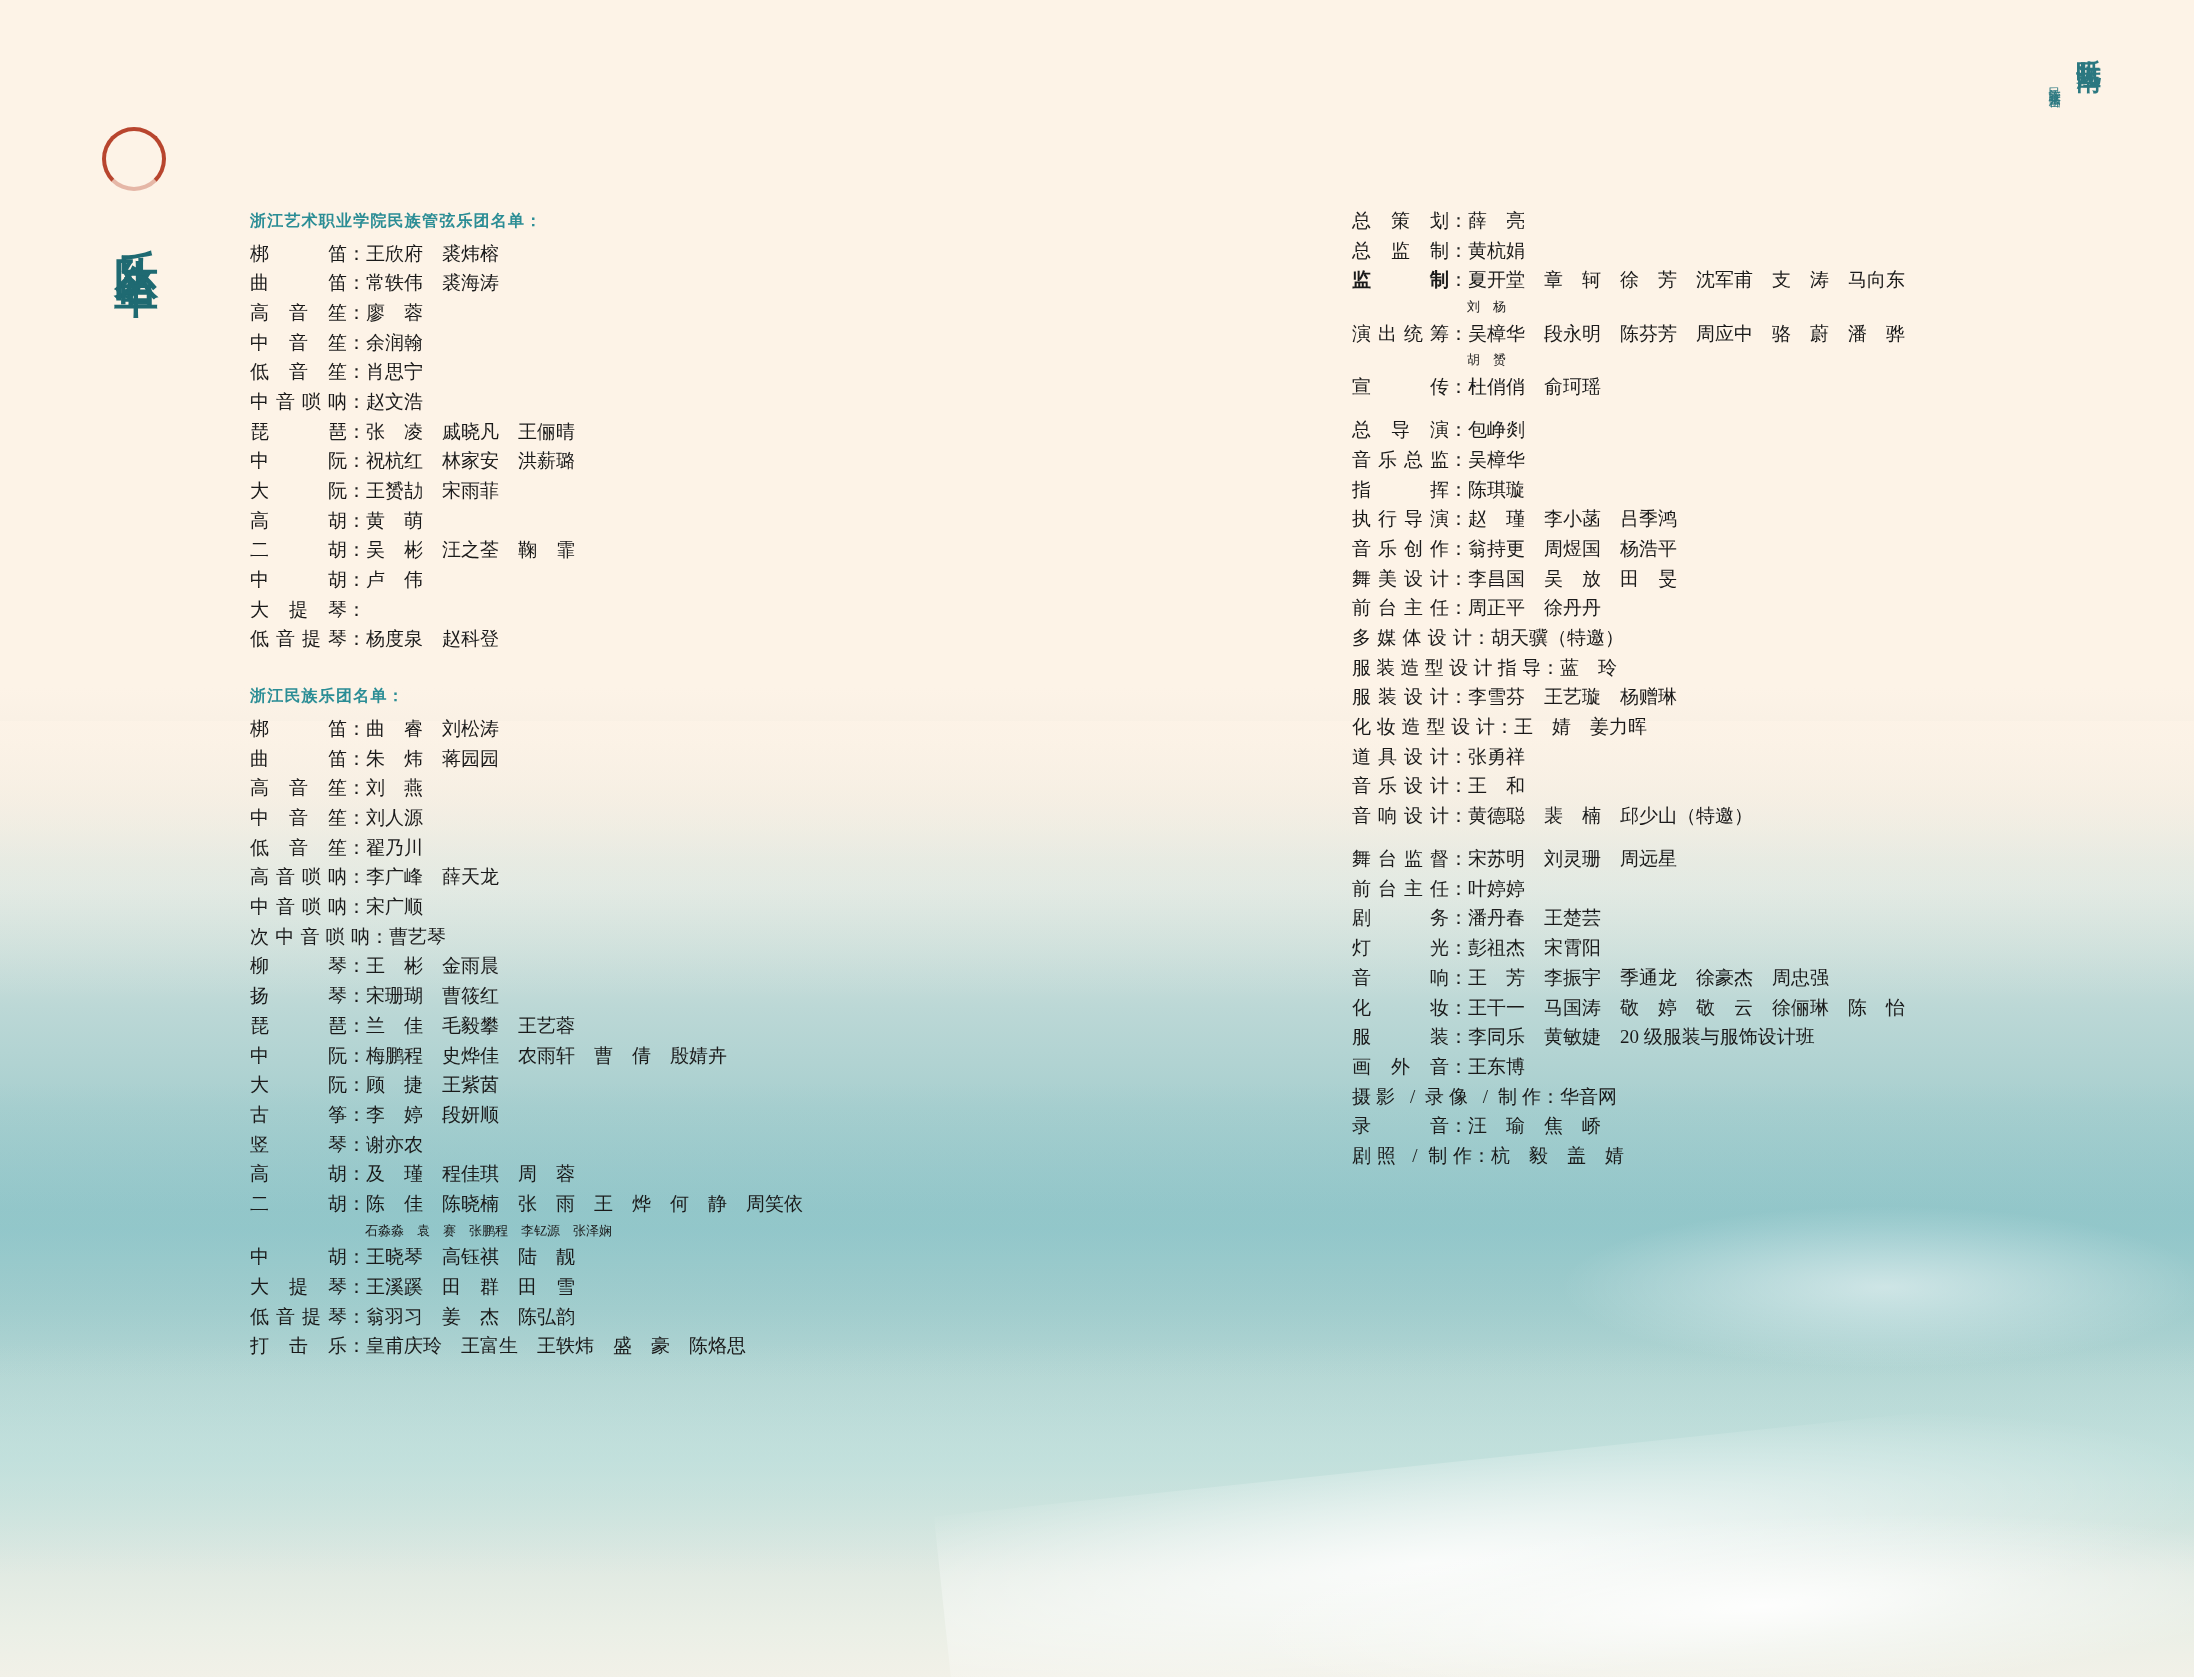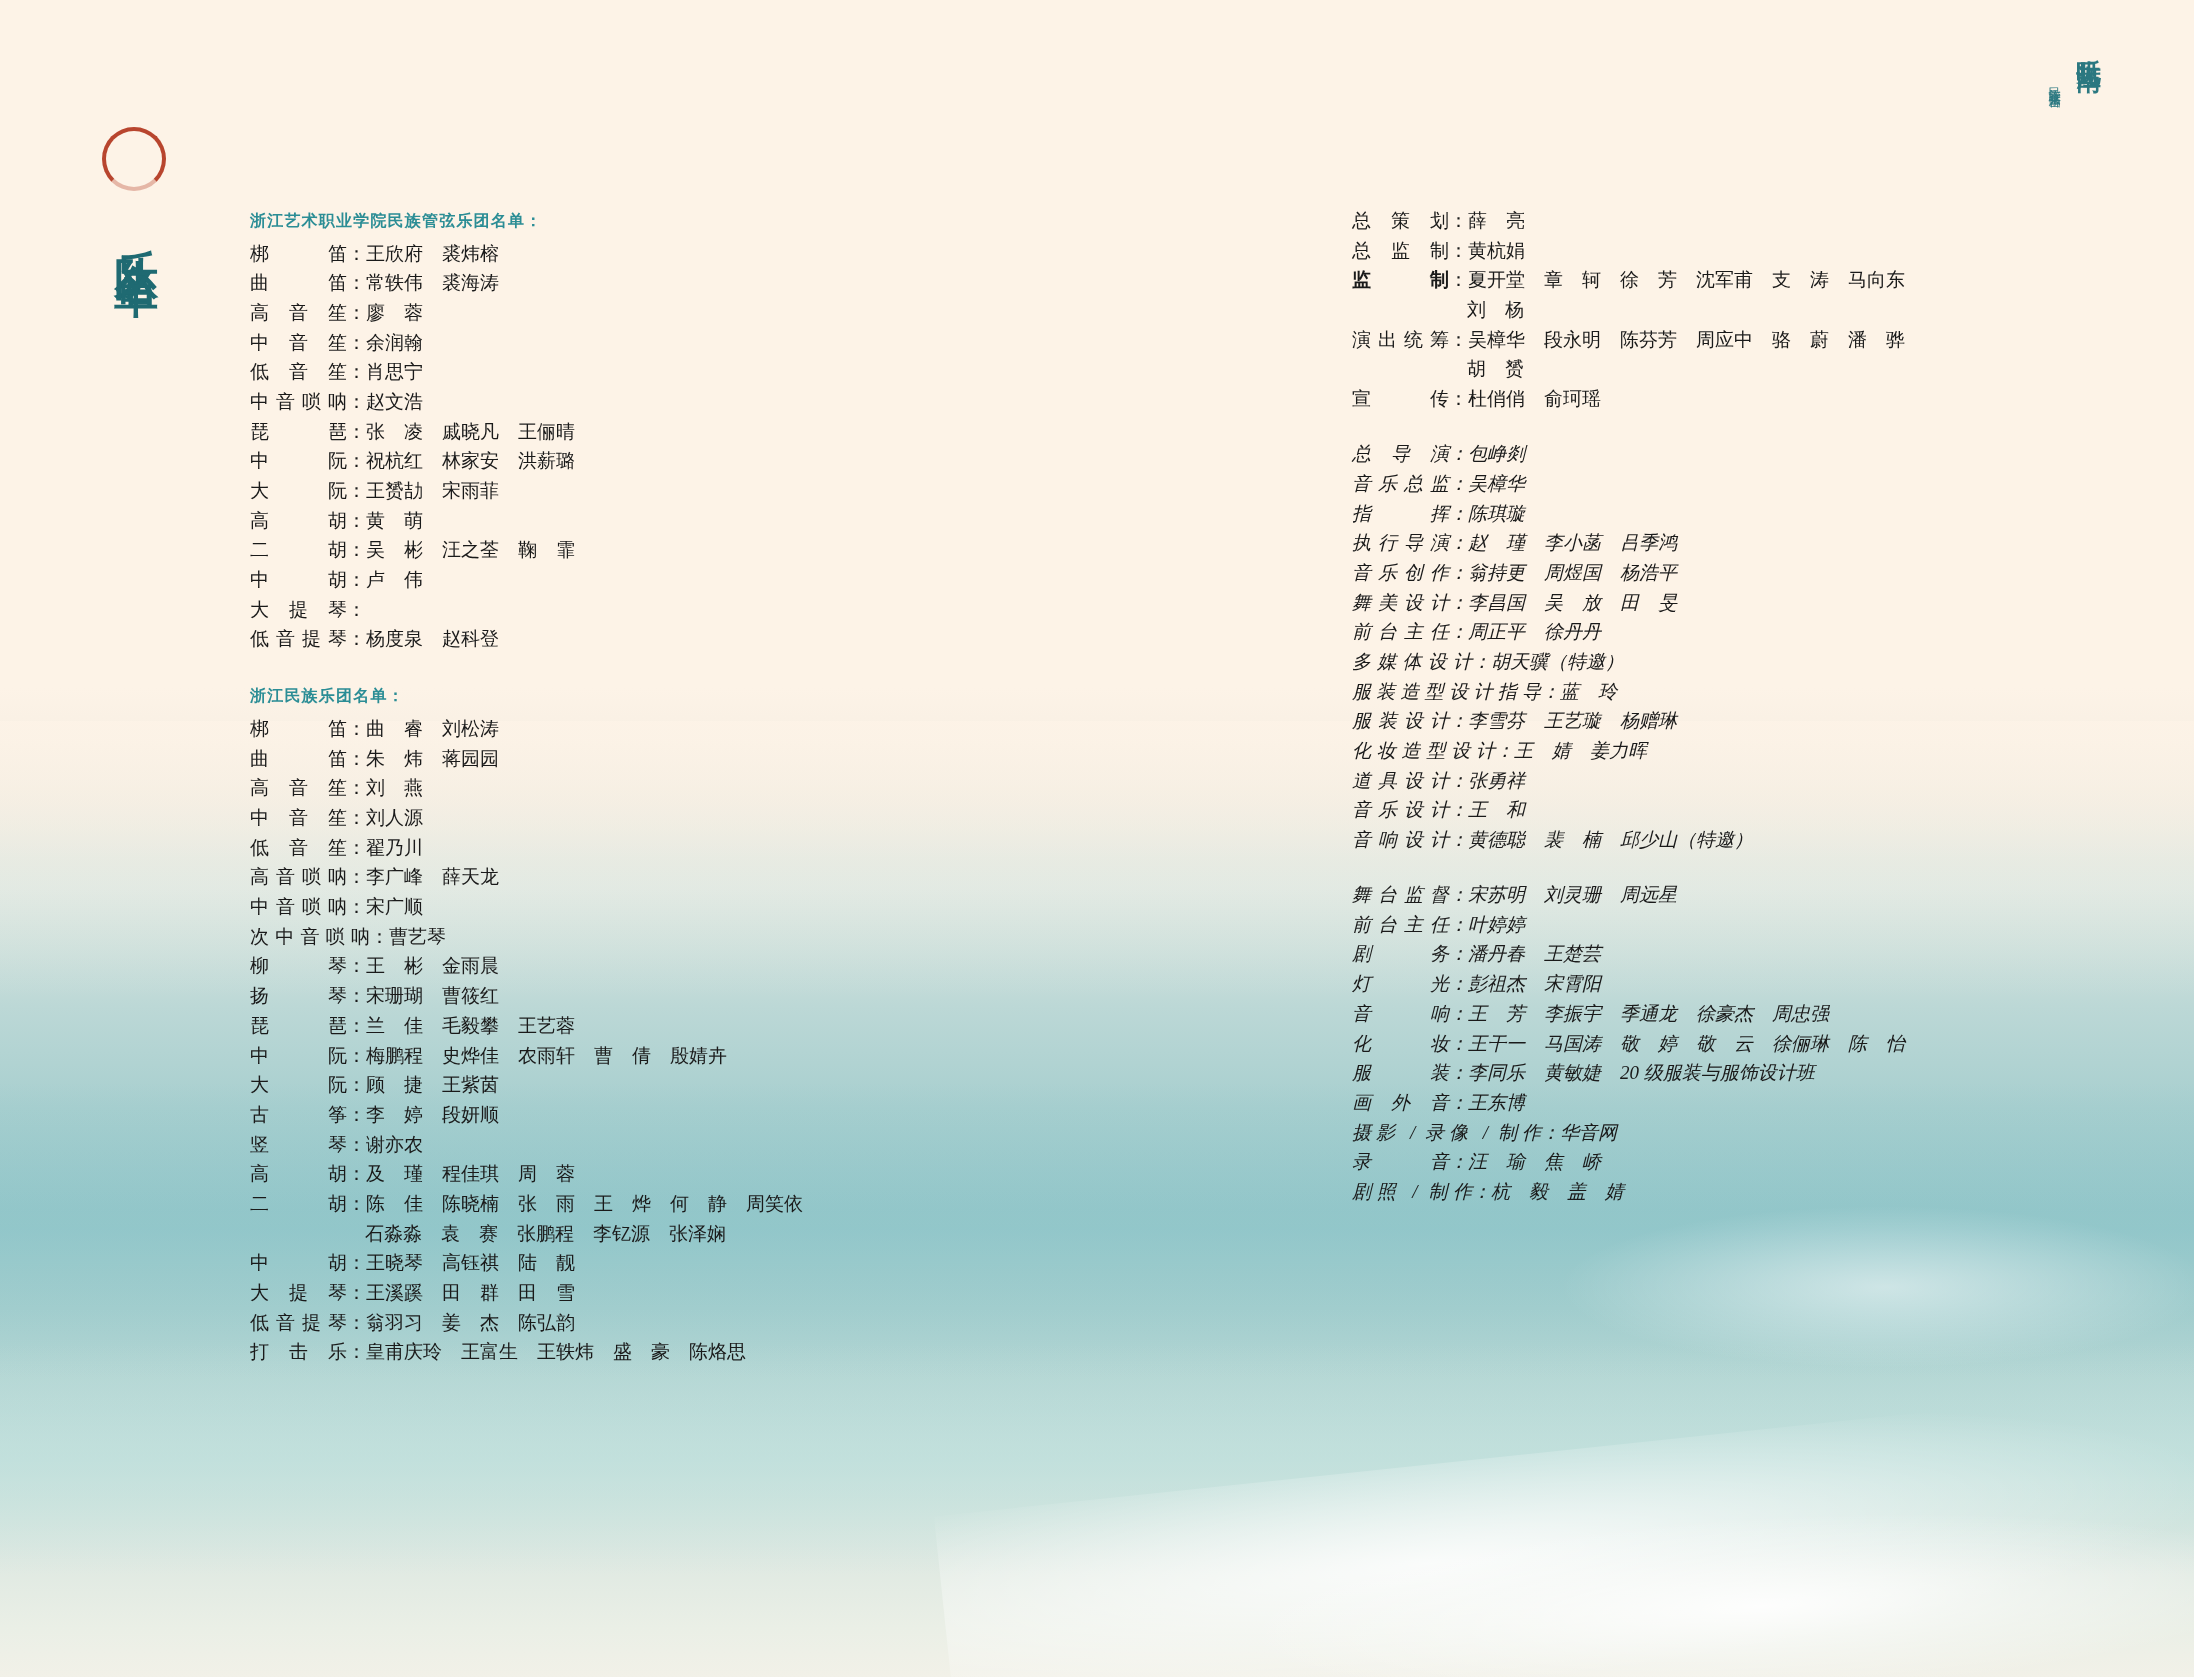--- a/index.html
+++ b/index.html
@@ -155,24 +155,24 @@
   }
   .row .val {
     flex: 1 1 auto;
     white-space: nowrap;
   }
   .row .colon { flex: 0 0 auto; }
 
   .left .lbl { width: 97px; }
 
   .gap-block { margin-top: 38px; }
-  .gap-lg { margin-top: 36px; font-style: italic; }
+  .gap-lg { margin-top: 24px; }
 
   .cont-row {
-    font-size: 19px;
+    font-size: 13px;
     line-height: 1.0;
     color: #1a1a1a;
     margin-bottom: 10.7px;
   }
 </style>
 </head>
 <body>
 
 <div class="page">
 

